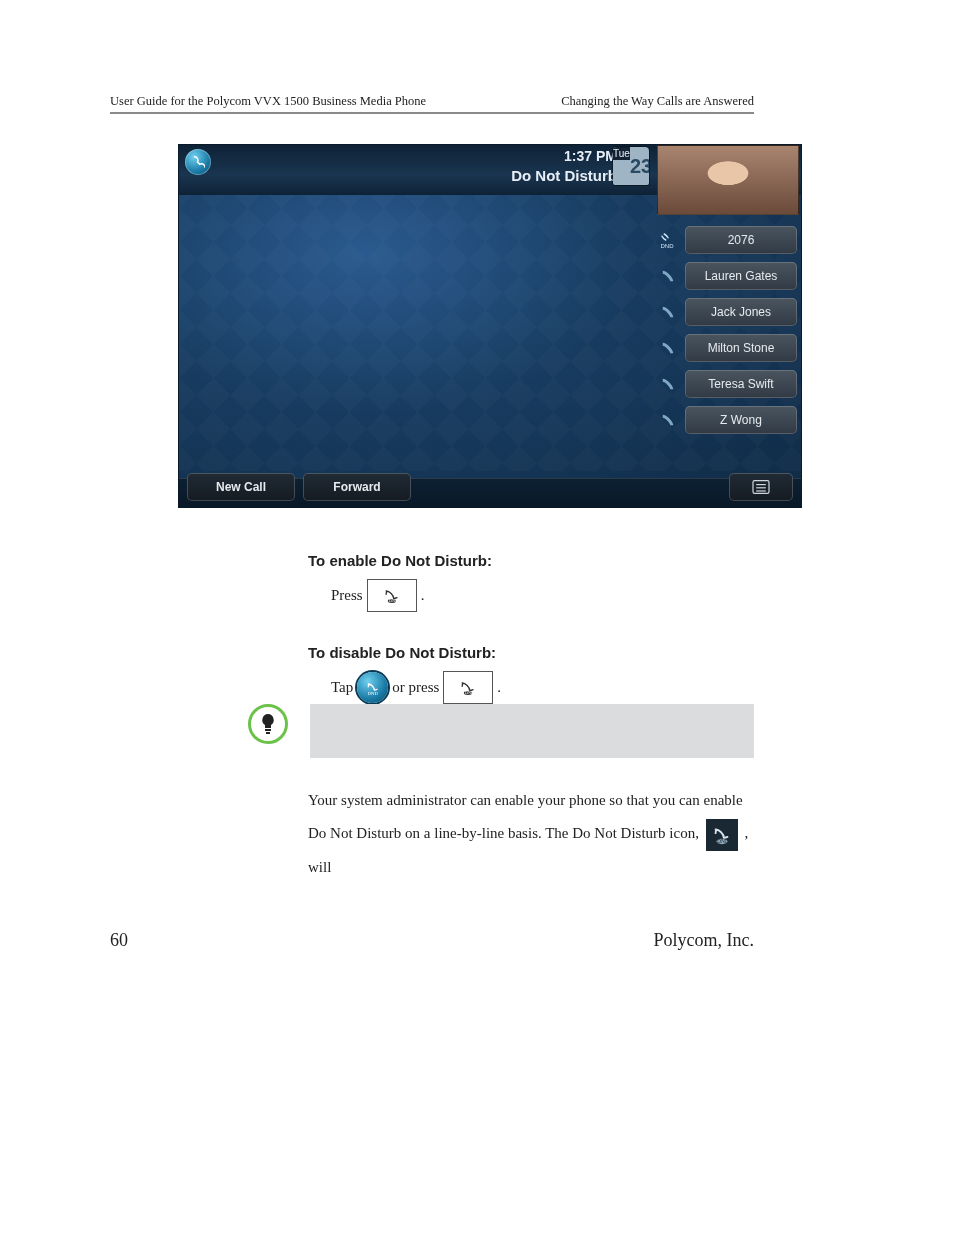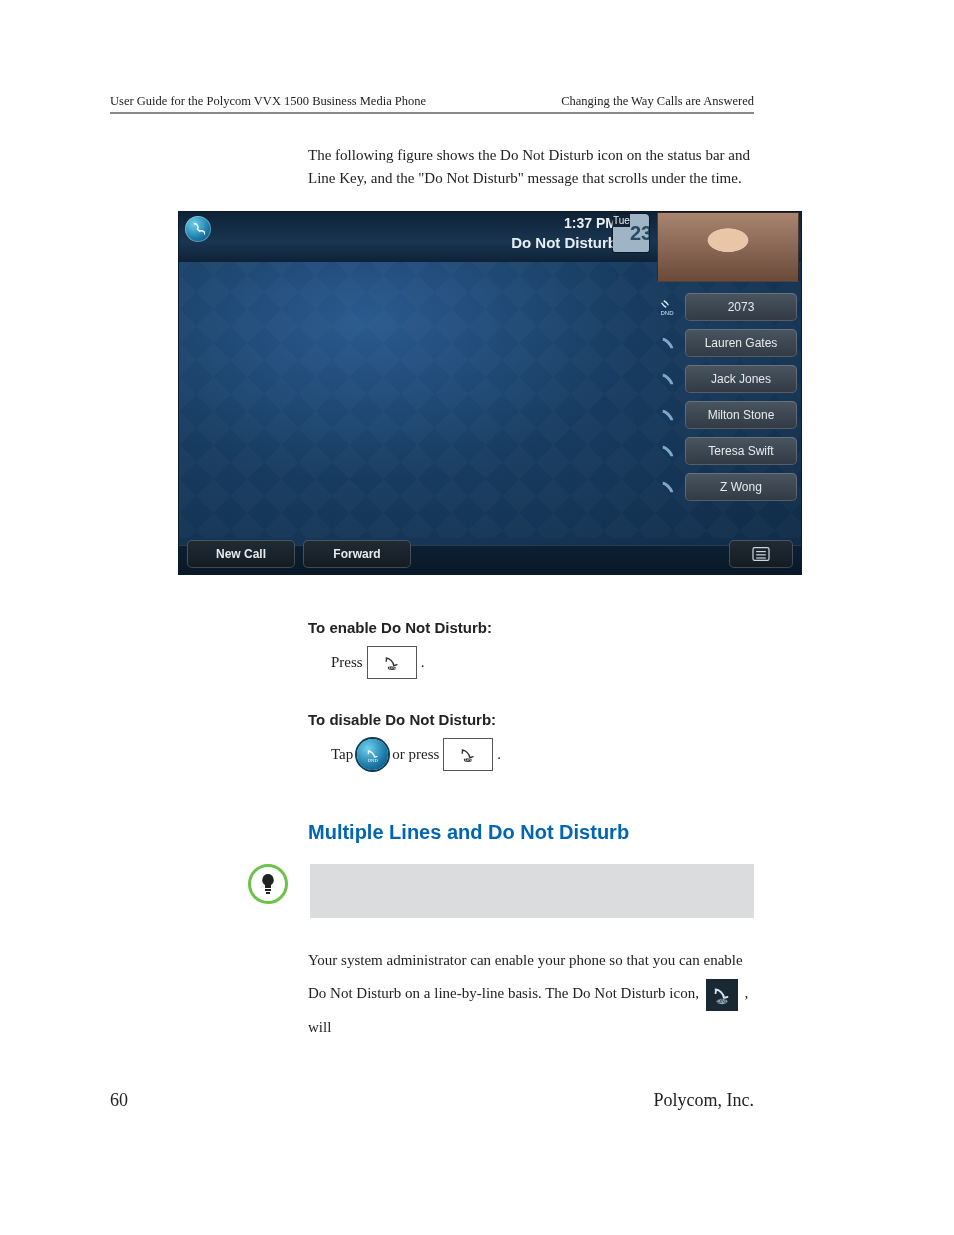--- a/index.html
+++ b/index.html
@@ -204,25 +204,20 @@
 </head>
 <body>
 
 <div class="page">
 
   <div class="hdr-row">
     <span>User Guide for the Polycom VVX 1500 Business Media Phone</span>
     <span>Changing the Way Calls are Answered</span>
   </div>
 
-  <div class="body-col">
-
-    <div class="intro">The following figure shows the Do Not Disturb icon on the status bar and Line Key, and the "Do Not Disturb" message that scrolls under the time.</div>
-
-  </div>
 
   <div class="phone">
     <div class="diamond-tex"></div>
 
     <div class="topbar">
       <div class="dnd-orb">
         <svg width="14" height="14" viewBox="0 0 24 24">
           <path d="M6 3c3 0 6 3 6 6 0 2-1 3-1 3l4 4s1-1 3-1c3 0 6 3 6 6" stroke="#fff" stroke-width="2.5" fill="none" stroke-linecap="round"></path>
         </svg>
       </div>
@@ -239,21 +234,21 @@
     <div class="avatar"></div>
 
     <div class="keys">
       <div class="key">
         <span class="ico">
           <svg width="18" height="18" viewBox="0 0 24 24">
               <path d="M7 4c2 1 4 3 5 5M4 7c1 2 3 4 5 5" stroke="#cfe6f5" stroke-width="2" fill="none" stroke-linecap="round"></path>
               <text x="2" y="22" font-size="8" fill="#cfe6f5">DND</text>
             </svg>
         </span>
-        <span class="lbl">2073</span>
+        <span class="lbl">2076</span>
       </div>
       <div class="key">
         <span class="ico">
             <svg width="18" height="18" viewBox="0 0 24 24">
               <path d="M5 5c5 0 14 9 14 14l-4 0c0-3-7-10-10-10z" fill="#7fa8c4"></path>
             </svg>
           </span>
         <span class="lbl">Lauren Gates</span>
       </div>
       <div class="key">
@@ -331,21 +326,20 @@
       <span class="key-box">
         <svg width="22" height="20" viewBox="0 0 24 24">
           <path d="M5 6c4 0 9 5 9 9m-9-5c0-2 1-4 1-4M14 15c2 0 4-1 4-1" stroke="#333" stroke-width="1.6" fill="none" stroke-linecap="round"></path>
           <ellipse cx="12" cy="18" rx="5" ry="2.3" fill="#333"></ellipse>
             <text x="8.5" y="19.5" font-size="5" fill="#fff">DND</text>
         </svg>
       </span>
       <span>.</span>
     </div>
 
-    <div class="sec-h">Multiple Lines and Do Not Disturb</div>
 
     <div class="note-row">
       <div class="note-icon">
         <svg width="16" height="22" viewBox="0 0 16 22">
             <path d="M8 1a6 6 0 0 0-3 11v3h6v-3A6 6 0 0 0 8 1z" fill="#222"></path>
             <rect x="5" y="16" width="6" height="2" fill="#222"></rect>
             <rect x="6" y="19" width="4" height="2" fill="#222"></rect>
           </svg>
       </div>
       <div class="note-box"></div>

